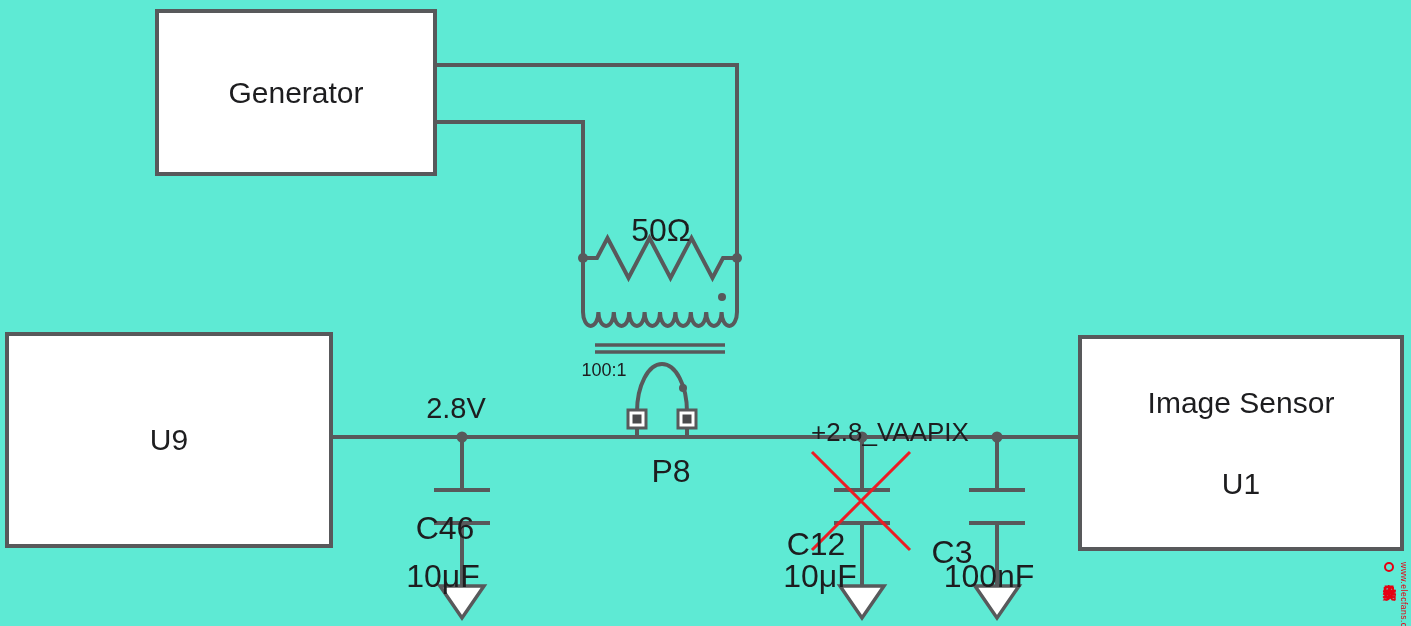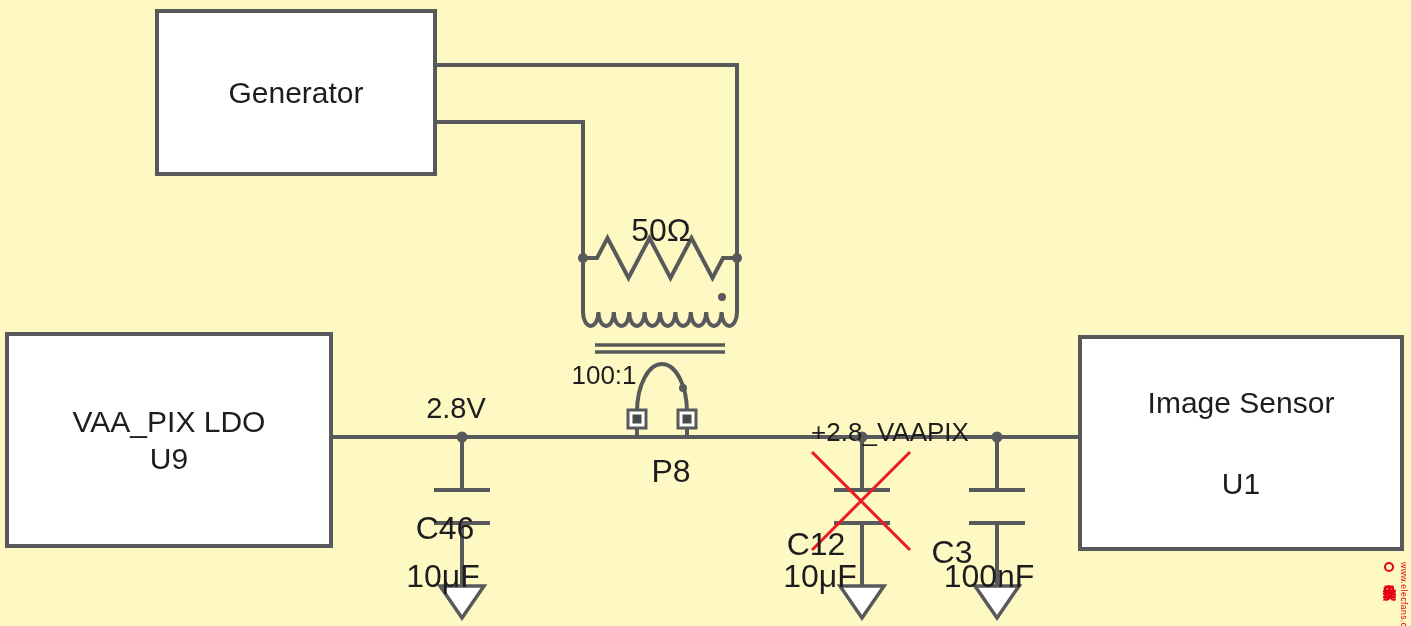--- a/index.html
+++ b/index.html
@@ -1,21 +1,21 @@
 <!DOCTYPE html>
 <html><head>
 <meta charset="utf-8">
 <style>
   * { margin: 0; padding: 0; box-sizing: border-box; }
   body { background: #fff; }
   .canvas {
     position: relative;
     width: 1411px;
     height: 626px;
-    background: #fef9c3;
+    background: #5eead4;
     font-family: "Liberation Sans", sans-serif;
     color: #1d1d1f;
     overflow: hidden;
   }
   .artwork { position: absolute; left: 0; top: 0; }
   .box {
     position: absolute;
     border: 4px solid #58595B;
     background: #ffffff;
     display: flex;
@@ -32,21 +32,21 @@
   .box-sensor    { left: 1078px;top: 335px; width: 326px; height: 216px; gap: 44px; }
   .lbl {
     position: absolute;
     transform: translateX(-50%);
     white-space: nowrap;
     font-size: 32px;
     z-index: 3;
     text-align: center;
   }
   .lbl-50ohm   { left: 661px; top: 212px; }
-  .lbl-ratio   { left: 604px; top: 360px; font-size: 26px; }
+  .lbl-ratio   { left: 604px; top: 360px; font-size: 18px; }
   .lbl-p8      { left: 671px; top: 443px; margin-top: 10px; }
   .lbl-28v     { left: 456px; top: 392px; font-size: 29px; }
   .lbl-vaapix  { left: 890px; top: 392px; font-size: 26px; margin-top: 25px; }
   .lbl-c46ref  { left: 445px; top: 510px; }
   .lbl-c46val  { left: 443px; top: 558px; }
   .lbl-c12ref  { left: 816px; top: 526px; }
   .lbl-c12val  { left: 820px; top: 558px; }
   .lbl-c3ref   { left: 952px; top: 526px; margin-top: 8px; }
   .lbl-c3val   { left: 957px; top: 558px; margin-left: 32px; }
   .watermark {
@@ -139,21 +139,20 @@
     <g stroke="#EC1C24" stroke-width="3" fill="none">
       <path d="M812,452 L910,550 M910,452 L812,550"></path>
     </g>
   </svg>
 
   <div class="box box-generator">
     <span>Generator</span>
   </div>
 
   <div class="box box-ldo">
-    <span>VAA_PIX LDO</span>
     <span>U9</span>
   </div>
 
   <div class="box box-sensor">
     <span>Image Sensor</span>
     <span>U1</span>
   </div>
 
   <div class="lbl lbl-50ohm">50Ω</div>
   <div class="lbl lbl-ratio">100:1</div>

